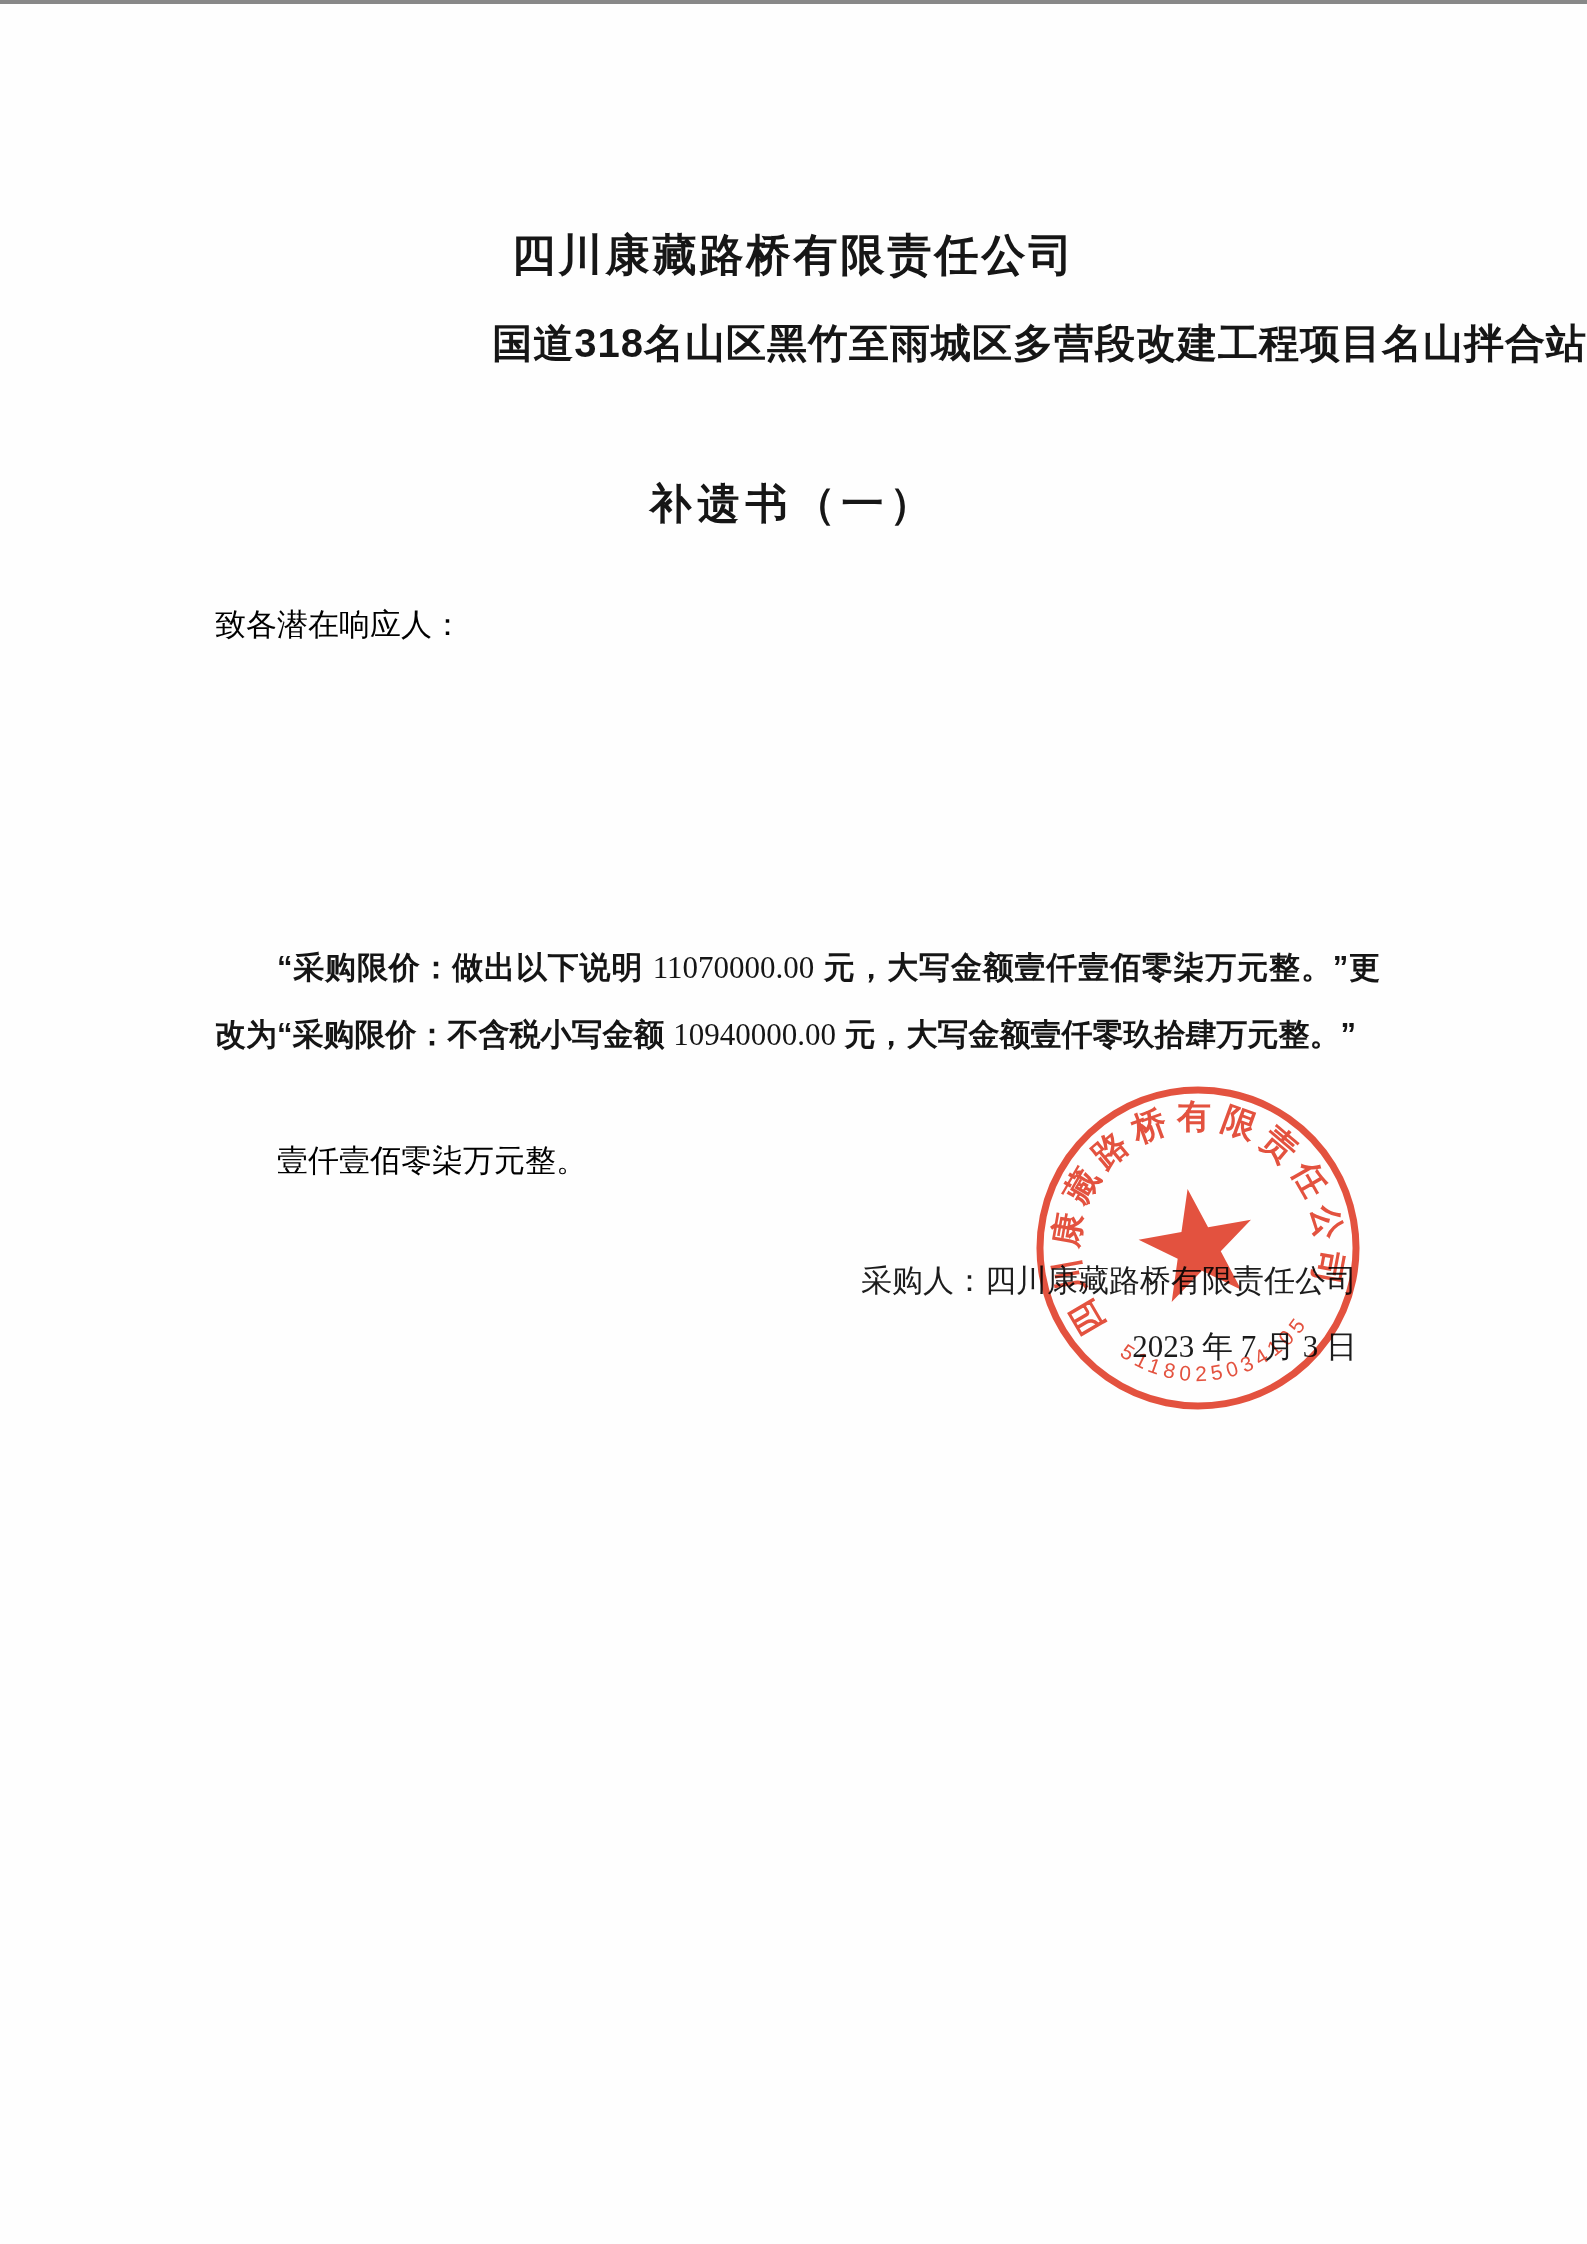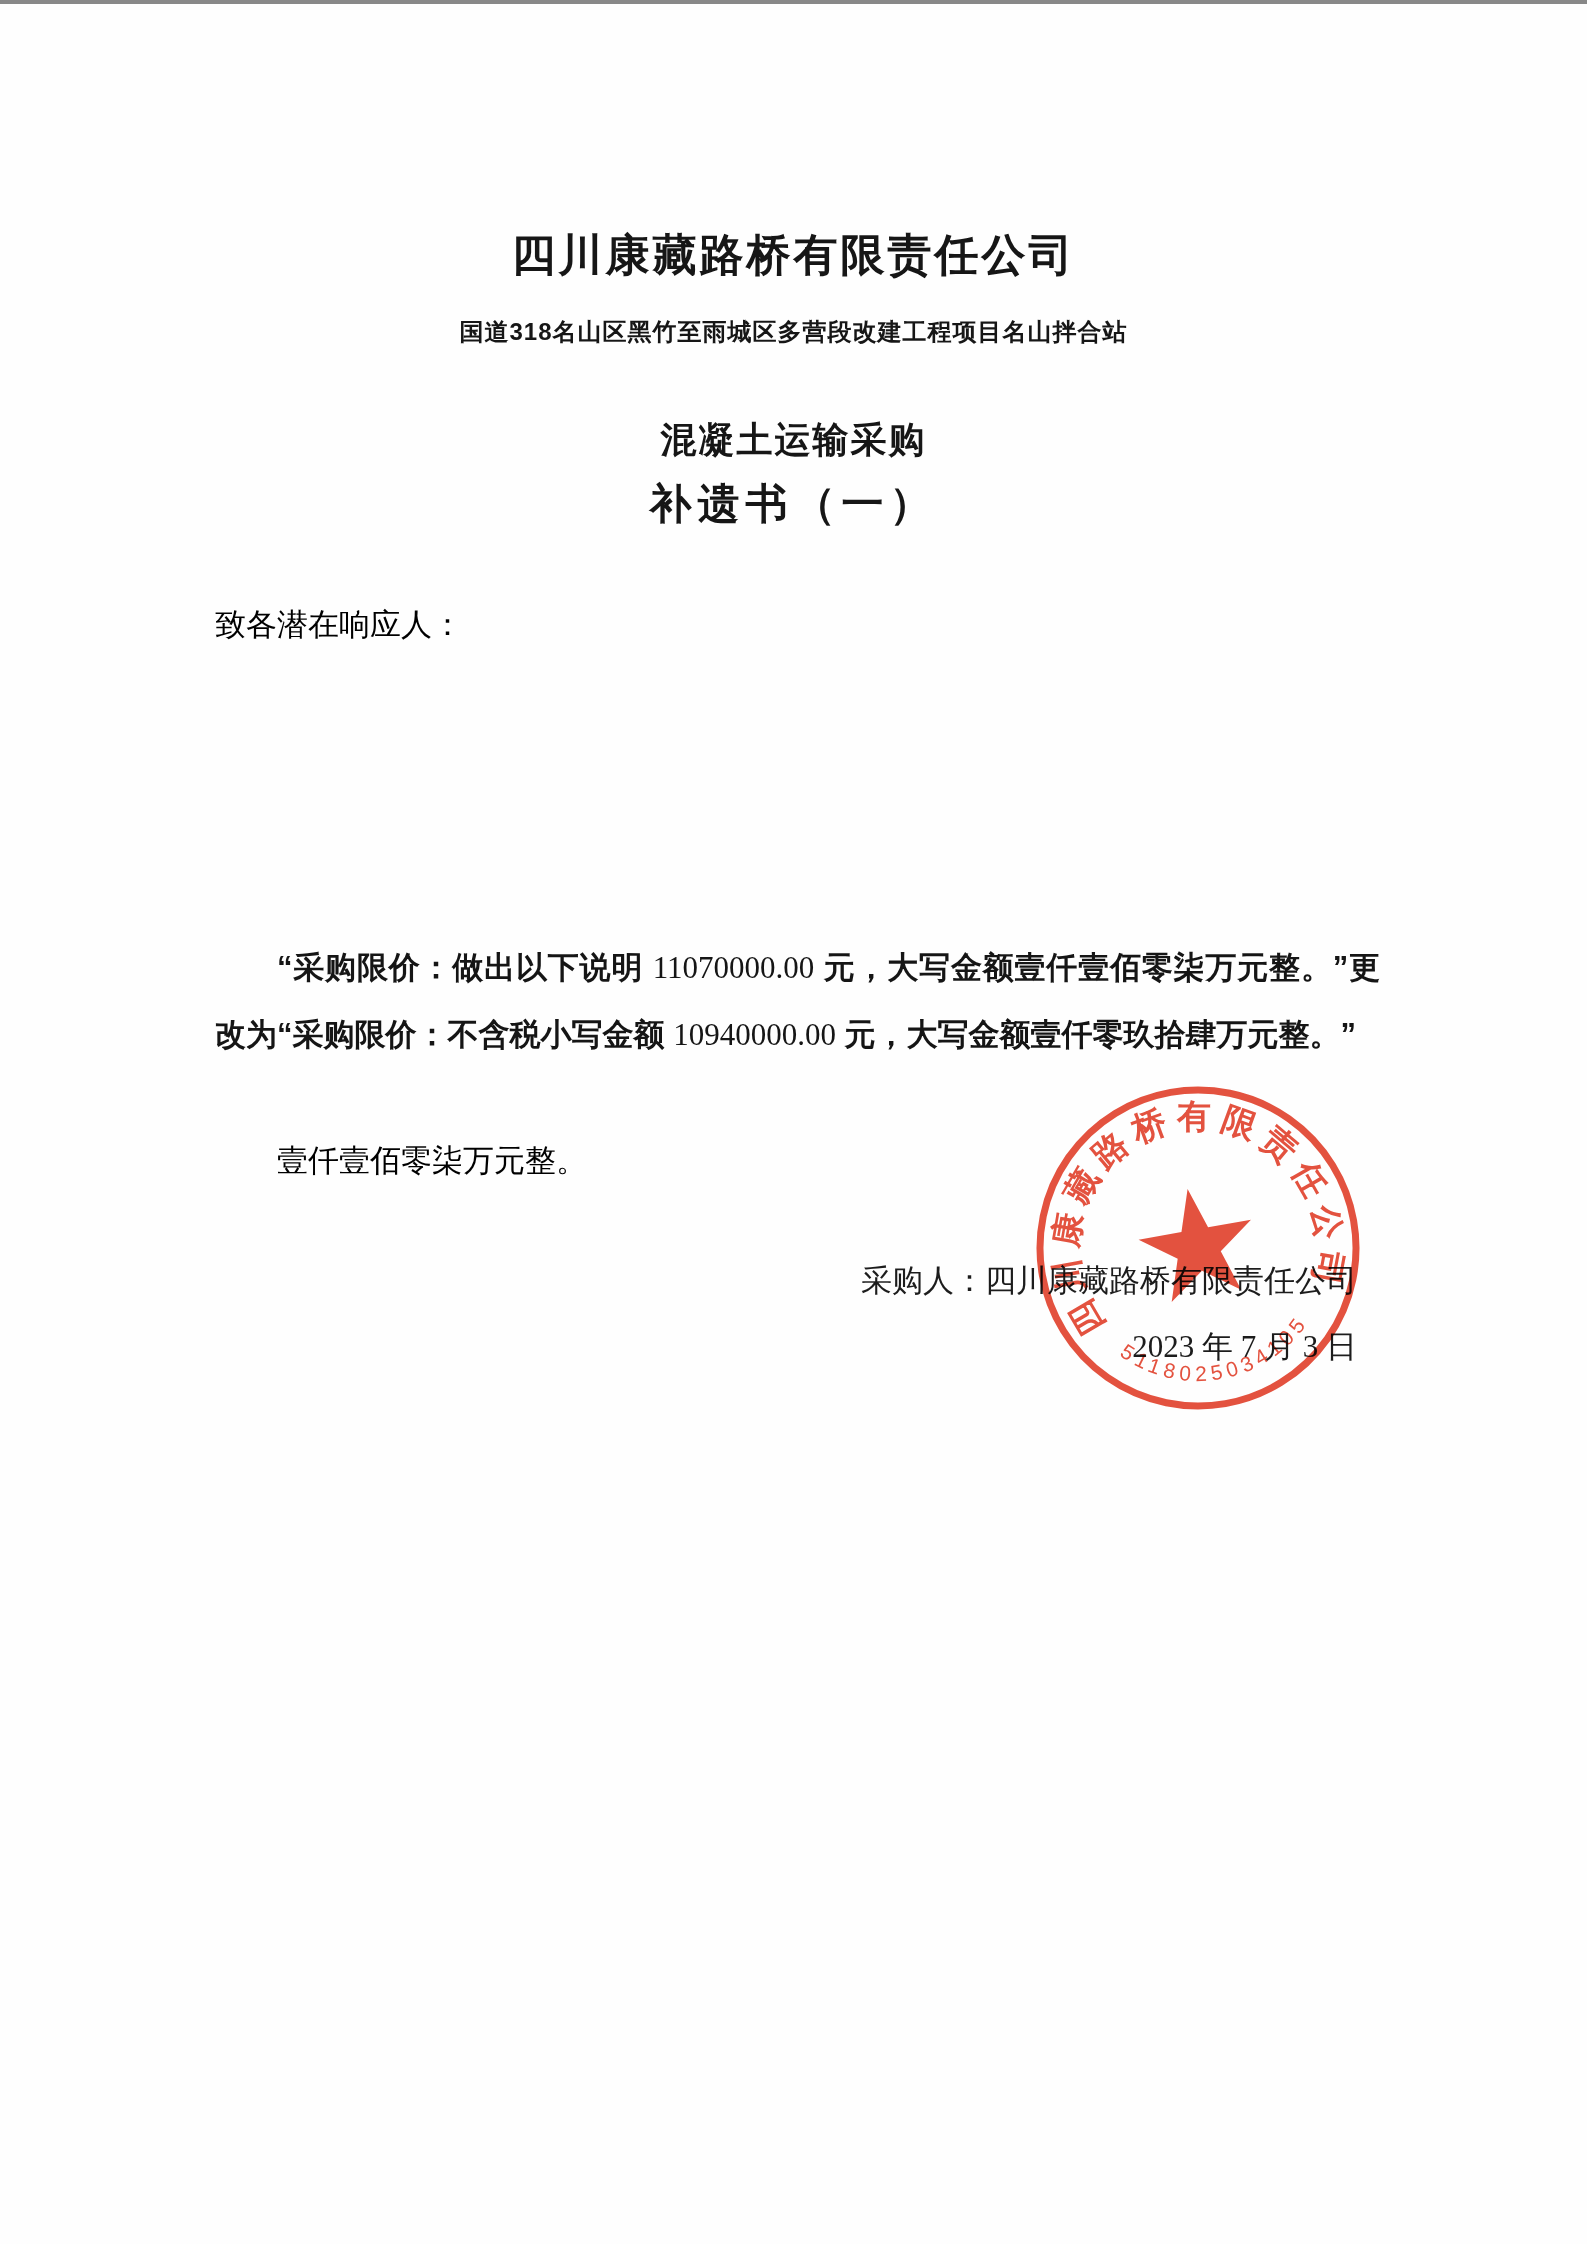--- a/index.html
+++ b/index.html
@@ -12,21 +12,21 @@
     color:#1c1c1c;
     font-family:"Liberation Serif","DejaVu Serif",serif;
   }
   .heading{
     position:absolute;left:0;width:100%;
     text-align:center;
     font-family:"Liberation Sans","DejaVu Sans",sans-serif;
     font-weight:700;color:#161616;
   }
   .h-company{top:222px;font-size:44px;letter-spacing:3px;}
-  .h-project{top:312px;font-size:24px;letter-spacing:1px;}
+  .h-project{top:312px;font-size:40px;letter-spacing:1px;text-align:right;}
   .h-subject{top:412px;font-size:36px;letter-spacing:2px;}
   .h-doctitle{top:472px;font-size:42px;letter-spacing:6px;font-family:Liberation Mono, monospace;}
   .bodyline{
     position:absolute;left:215px;width:1160px;
     font-size:31px;line-height:65px;color:#000000;
   }
   .salutation{top:588px;}
   .intro{top:652px;text-align:justify;text-indent:62px;}
   .amendment{
     top:930px;text-align:justify;text-indent:62px;
@@ -52,21 +52,20 @@
   .stamp text{font-family:"Liberation Sans","DejaVu Sans",sans-serif;font-weight:700;}
   .stamp .serial{font-weight:400;}
 </style>
 </head>
 <body>
 
 <div class="page">
 
   <div class="heading h-company">四川康藏路桥有限责任公司</div>
   <div class="heading h-project">国道318名山区黑竹至雨城区多营段改建工程项目名山拌合站</div>
-  <div class="heading h-subject">混凝土运输采购</div>
   <div class="heading h-doctitle">补遗书（一）</div>
 
   <div class="bodyline salutation">致各潜在响应人：</div>
 
 
   <div class="bodyline amendment"><span class="">“采购限价：做出以下说明 </span><span class="u num">11070000.00</span><span class=""> 元，大写金额</span><span class="u ">壹仟壹佰零柒万元整</span><span class="">。”更改为“采购限价：不含税小写金额 </span><span class="u num">10940000.00</span><span class=""> 元，大写金额</span><span class="u ">壹仟零玖拾肆万元整</span><span class="">。”</span></div>
 
   <div class="bodyline closing">壹仟壹佰零柒万元整。</div>
 
   <div class="signature buyer-line">采购人：四川康藏路桥有限责任公司</div>

